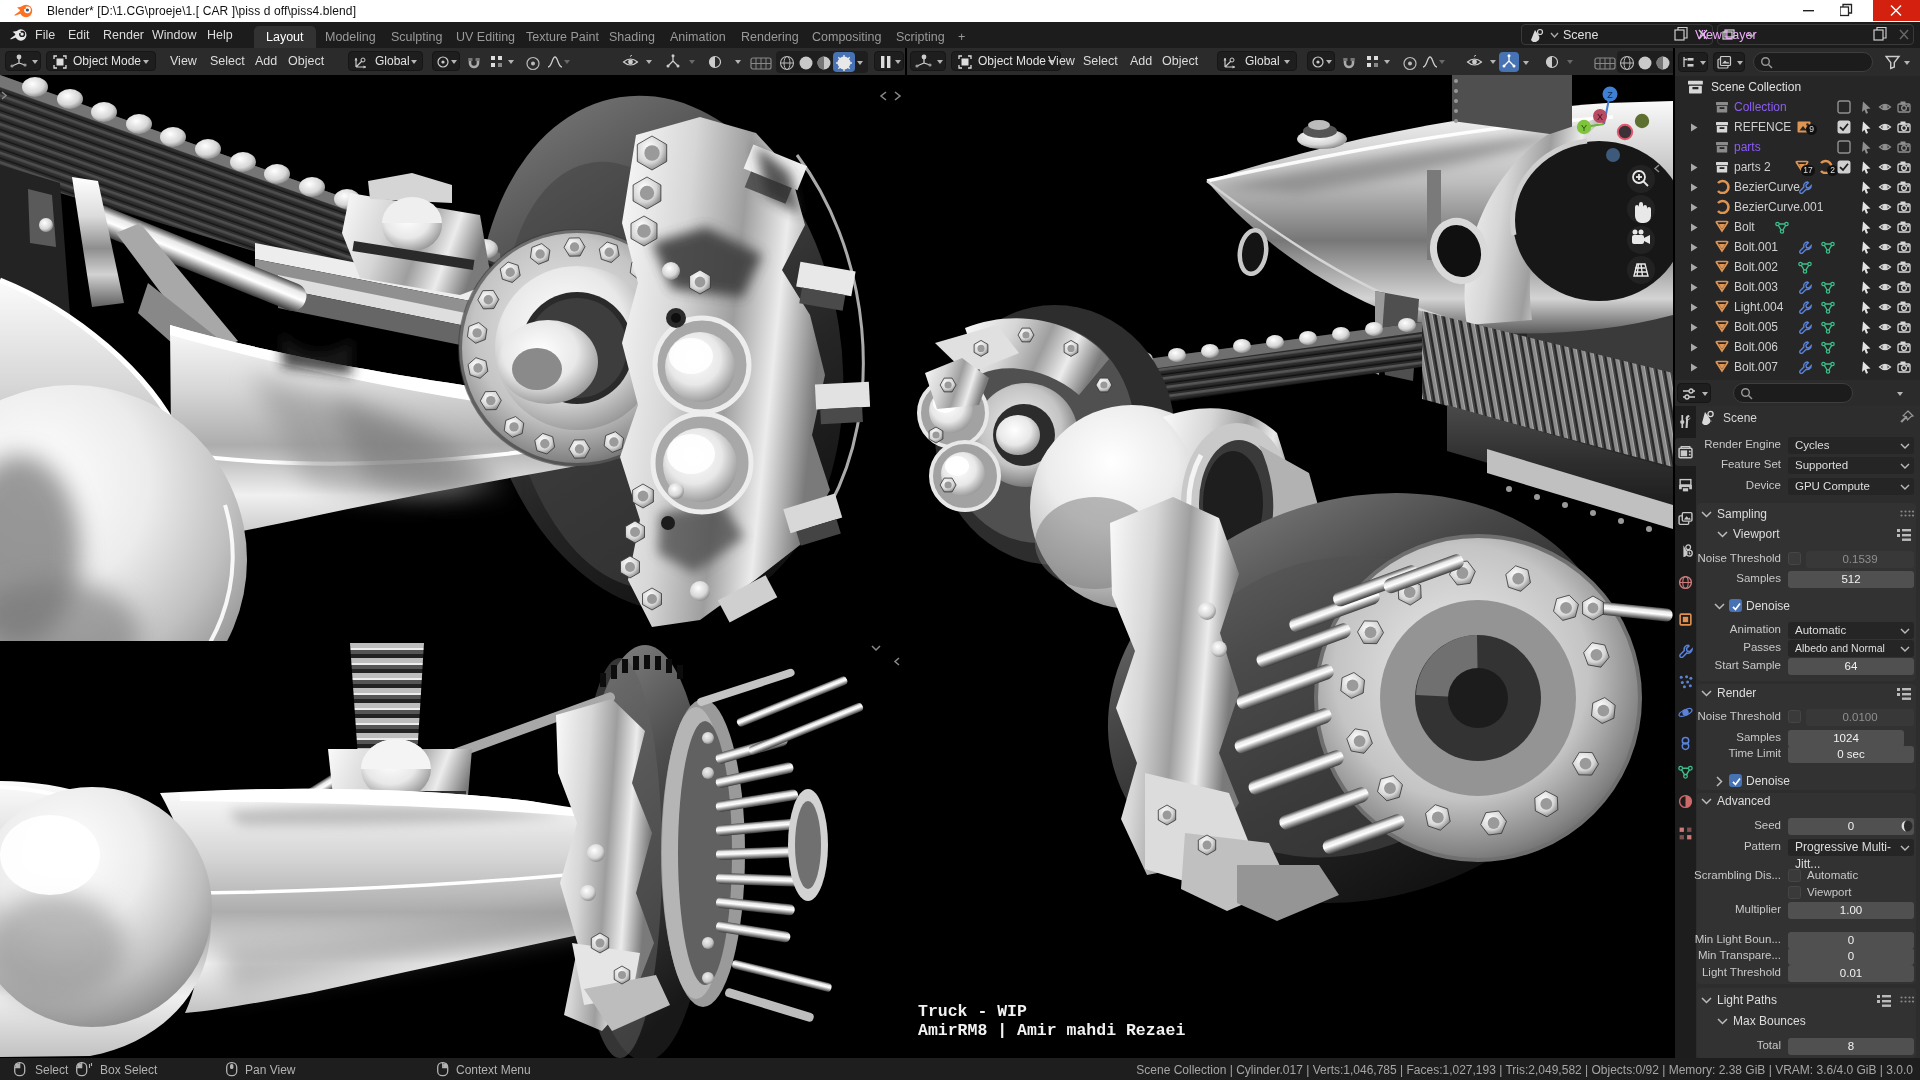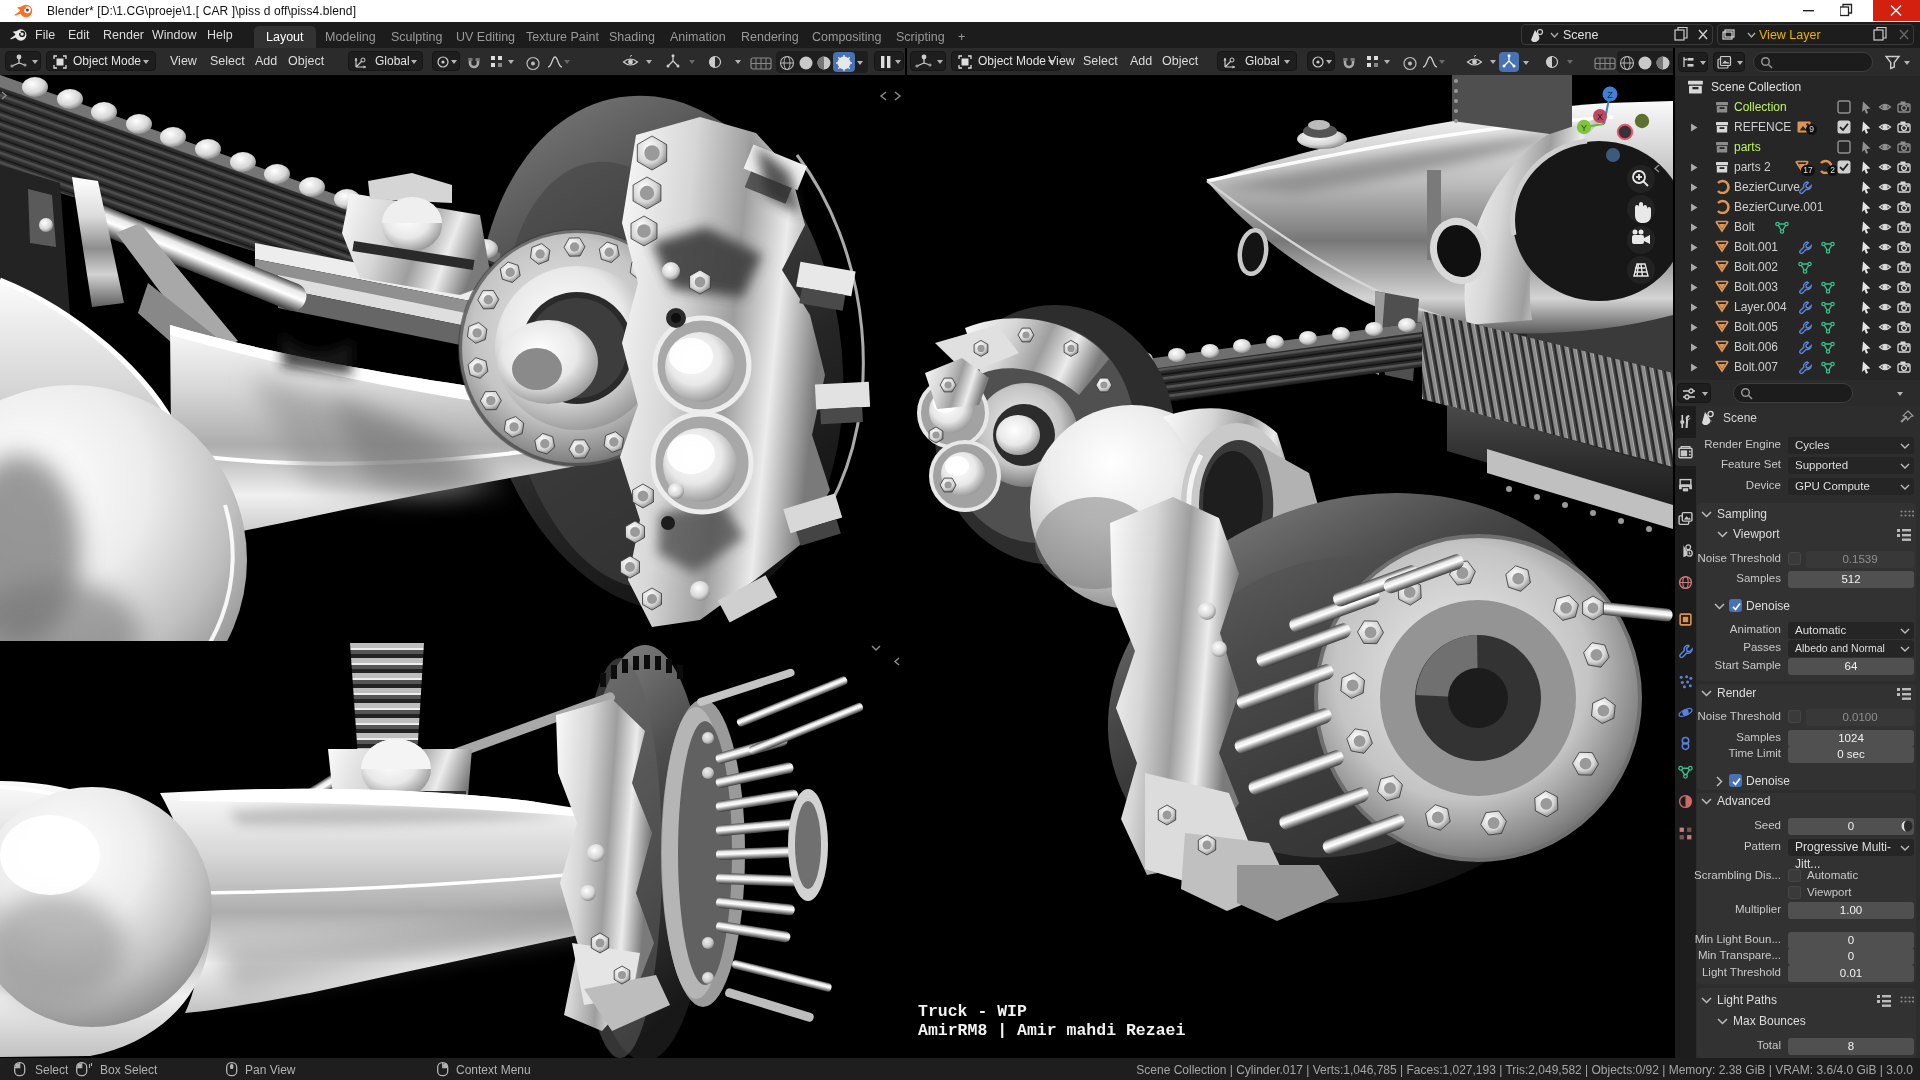--- a/index.html
+++ b/index.html
@@ -17,21 +17,21 @@
 
 .hdr{position:absolute;top:48px;height:27px;background:#2b2b2b;color:#d8d8d8;font-size:12.5px}
 .hbtn{position:absolute;top:3px;height:20px;background:#1e1e1e;border:1px solid #161616;border-radius:4px;color:#e2e2e2;line-height:18px;font-size:12px}
 .hmenu{position:absolute;top:6px;color:#dcdcdc;font-size:12.5px}
 .chev{display:inline-block;width:0;height:0;border-left:3.5px solid transparent;border-right:3.5px solid transparent;border-top:4px solid #b5b5b5;vertical-align:middle}
 
 #outliner{position:absolute;left:1675px;top:48px;width:245px;height:372px;background:#262626;color:#cfcfcf;font-size:12px}
 #outlhdr{position:absolute;left:0;top:0;width:245px;height:28px;background:#2b2b2b}
 .orow{position:absolute;left:0;width:245px;height:20px;line-height:20px}
 .orow .nm{position:absolute;top:0;white-space:nowrap}
-.gray{color:#bef264}
+.gray{color:#8b5cf6}
 
 #props{position:absolute;left:1675px;top:380px;width:245px;height:678px;background:#2d2d2d;color:#cccccc;font-size:11.5px}
 #propshdr{position:absolute;left:0;top:0;width:245px;height:26px;background:#2b2b2b}
 #tabstrip{position:absolute;left:0;top:26px;width:21px;height:652px;background:#1d1d1d}
 .panel{position:absolute;left:22px;width:219px;background:#323232;border-radius:4px}
 .plabel{position:absolute;color:#c8c8c8;text-align:right;white-space:nowrap}
 .pfield{position:absolute;background:#252525;border-radius:3px;color:#dedede;text-align:left;height:17px;line-height:17px}
 .pfield.drop{padding-left:7px}
 .pfield.val{background:#505050;text-align:center;color:#f2f2f2}
 .pfield.dis{background:#383838;text-align:center;color:#8f8f8f}
@@ -567,21 +567,21 @@
  <svg class="abs" style="left:1672px;top:5px" width="42" height="16">
   <rect x="3" y="3" width="9" height="10" fill="none" stroke="#ccc" stroke-width="1.2"></rect>
       <path d="M6 3 V0.5 H15 V11 H12" fill="none" stroke="#ccc" stroke-width="1.2"></path>
   <path d="M27 3 l8 9 M35 3 l-8 9" stroke="#ccc" stroke-width="1.5"></path>
  </svg>
  <svg class="abs" style="left:1721px;top:6px" width="36" height="14">
    <rect x="2" y="4" width="9" height="7" fill="none" stroke="#d9d9d9" stroke-width="1.2"></rect>
       <rect x="4" y="2" width="9" height="7" fill="none" stroke="#d9d9d9" stroke-width="1.2"></rect>
    <path d="M27 5 l3.5 4 3.5-4" fill="none" stroke="#aaa" stroke-width="1.4"></path>
  </svg>
- <span class="abs" style="left:1759px;top:6px;color:#eab308">View Layer</span>
+ <span class="abs" style="left:1695px;top:6px;color:#f0abfc">View Layer</span>
  <svg class="abs" style="left:1871px;top:5px" width="46" height="16">
   <rect x="3" y="3" width="9" height="10" fill="none" stroke="#ccc" stroke-width="1.2"></rect>
       <path d="M6 3 V0.5 H15 V11 H12" fill="none" stroke="#ccc" stroke-width="1.2"></path>
   <path d="M29 3 l8 9 M37 3 l-8 9" stroke="#666" stroke-width="1.5"></path>
  </svg>
 </div>
 
 <div id="hdrL" class="hdr" style="left:0;width:905px">
  <div class="hbtn" style="left:5px;width:36px">
   <svg class="abs" style="left:4px;top:2px" width="18" height="15" viewBox="0 0 18 15">
@@ -1219,21 +1219,21 @@
         <use href="#ic-cam" fill="#d8d8d8" stroke="#d8d8d8"></use>
       </svg>
     </div>
  <div class="orow" style="top:249px">
       <svg class="abs" style="left:15px;top:6px" width="9" height="9">
         <polygon points="1,0.5 7.5,4.5 1,8.5" fill="#a8a8a8"></polygon>
       </svg>
       <svg class="abs" style="left:40px;top:2px" width="15" height="15">
         <use href="#ic-tri" fill="#de9553" stroke="#de9553"></use>
       </svg>
-      <span class="nm" style="left:59px">Layer.004</span>
+      <span class="nm" style="left:59px">Light.004</span>
       <svg class="abs" style="left:123px;top:3px" width="14" height="14">
         <use href="#ic-wrench" stroke="#5a82d8"></use>
       </svg>
       <svg class="abs" style="left:146px;top:3px" width="14" height="14">
         <use href="#ic-gtri" fill="#3dbf8d" stroke="#3dbf8d"></use>
       </svg>
       <svg class="abs" style="left:184px;top:3px" width="14" height="14">
         <use href="#ic-ptr" fill="#e4e4e4"></use>
       </svg>
       <svg class="abs" style="left:203px;top:3px" width="14" height="14">
@@ -1499,21 +1499,21 @@
         <rect x="5" y="1" width="9" height="2.4"></rect>
         <rect x="0" y="6" width="3" height="3"></rect>
         <rect x="5" y="6" width="9" height="2.4"></rect>
         <rect x="5" y="10.5" width="9" height="2.4"></rect>
       </g>
     </svg>
 <span class="plabel" style="right:139px;top:330px">Noise Threshold</span>
 <div class="cbx" style="left:113px;top:330px"></div>
 <div class="pfield dis" style="left:131px;top:329px;width:108px">0.0100</div>
 <span class="plabel" style="right:139px;top:351px">Samples</span>
-<div class="pfield val" style="left:113px;top:350px;width:126px">1024</div>
+<div class="pfield val" style="left:113px;top:350px;width:116px">1024</div>
 <span class="plabel" style="right:139px;top:367px">Time Limit</span>
 <div class="pfield val" style="left:113px;top:366px;width:126px">0 sec</div>
 <svg class="abs" style="left:39px;top:396px" width="11" height="11">
       <path d="M3 1 l4.5 4.5 L3 10" stroke="#bbb" stroke-width="1.5" fill="none"></path>
     </svg>
 <span class="phead" style="position:absolute;left:71px;top:394px">Denoise</span>
 <div class="cbx on" style="left:54px;top:394px"><svg width="13" height="13">
         <path d="M3 6.8 L5.5 9.5 L10 3.5" stroke="#fff" stroke-width="1.7" fill="none"></path>
       </svg></div>
 <div class="panel" style="top:413px;height:191px"></div>

